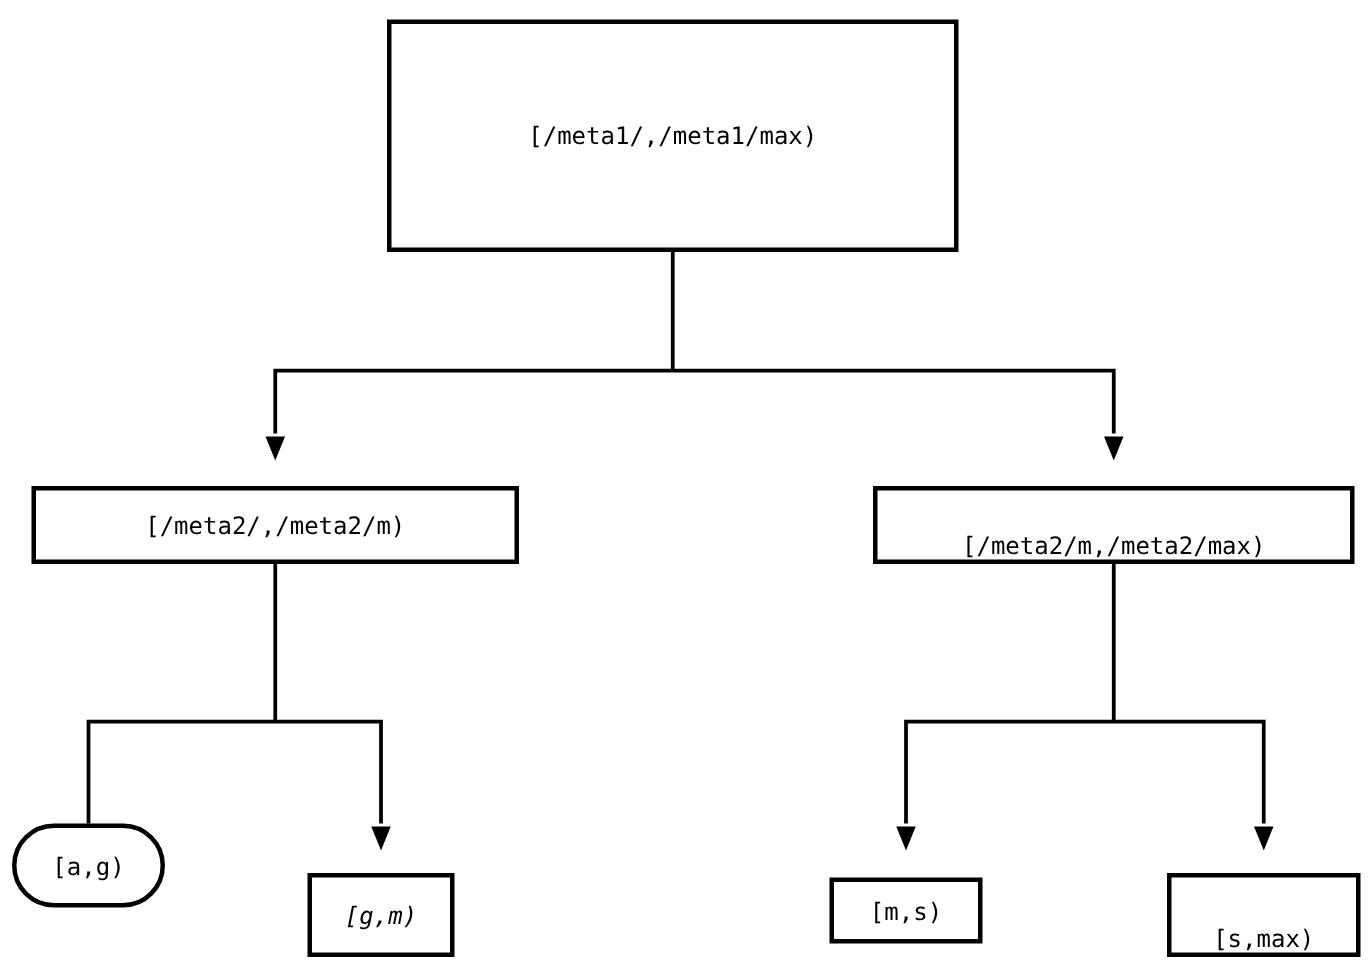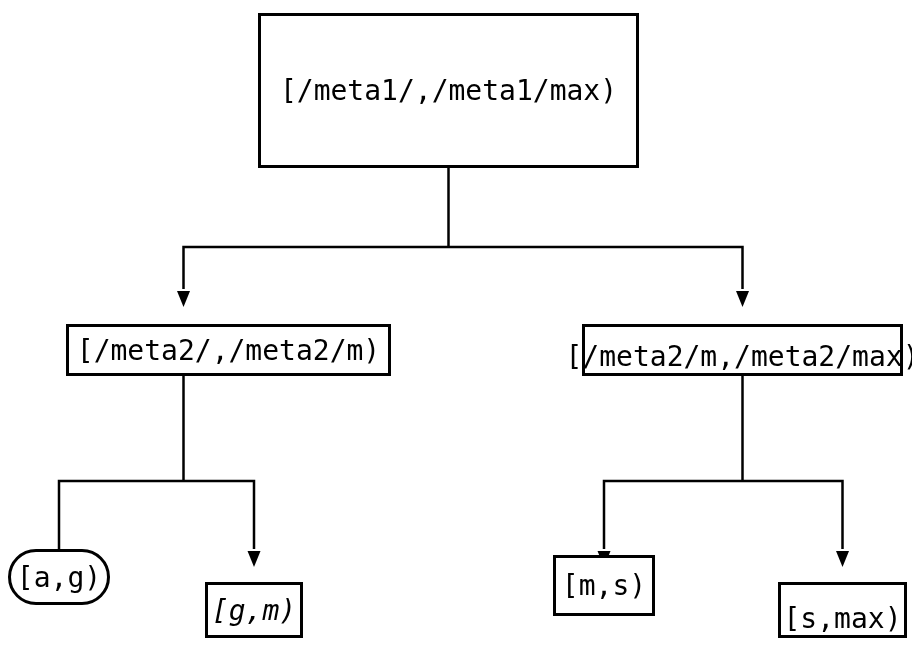--- a/index.html
+++ b/index.html
@@ -32,21 +32,21 @@
   }
   .node {
     position: absolute;
     box-sizing: border-box;
     border: 3px solid #000000;
     background: #ffffff;
     display: flex;
     align-items: center;
     justify-content: center;
     font-family: "DejaVu Sans Mono", "Liberation Mono", monospace;
-    font-size: 28px;
+    font-size: 16px;
     color: #000000;
     white-space: pre;
   }
 </style>
 </head>
 <body>
 
 <div class="canvas">
 
   <svg class="connectors" viewBox="0 0 912 652">
@@ -64,37 +64,37 @@
     <path d="M742.5 376 V481"></path>
     <path d="M604 549 V481 H842.5 V549"></path>
     <polygon points="597.5,551 610.5,551 604,567"></polygon>
     <polygon points="836,551 849,551 842.5,567"></polygon>
   </svg>
 
   <div class="node" style="left:258px; top:13px; width:381px; height:155px;">
     <span>[/meta1/,/meta1/max)</span>
   </div>
 
-  <div class="node" style="left:21px; top:324px; width:325px; height:52px;margin-left:45px;">
+  <div class="node" style="left:21px; top:324px; width:325px; height:52px;">
     <span>[/meta2/,/meta2/m)</span>
   </div>
 
   <div class="node" style="left:582px; top:324px; width:321px; height:52px;align-items:flex-end;">
     <span>[/meta2/m,/meta2/max)</span>
   </div>
 
   <div class="node" style="left:8px; top:549px; width:102px; height:56px;border-radius:28px;">
     <span>[a,g)</span>
   </div>
 
   <div class="node" style="left:205px; top:582px; width:98px; height:56px;font-style:italic;">
     <span>[g,m)</span>
   </div>
 
-  <div class="node" style="left:553px; top:555px; width:102px; height:61px;">
+  <div class="node" style="left:553px; top:585px; width:102px; height:44px;">
     <span>[m,s)</span>
   </div>
 
   <div class="node" style="left:778px; top:582px; width:129px; height:56px;align-items:flex-end;">
     <span>[s,max)</span>
   </div>
 
 </div>
 
 </body></html>

